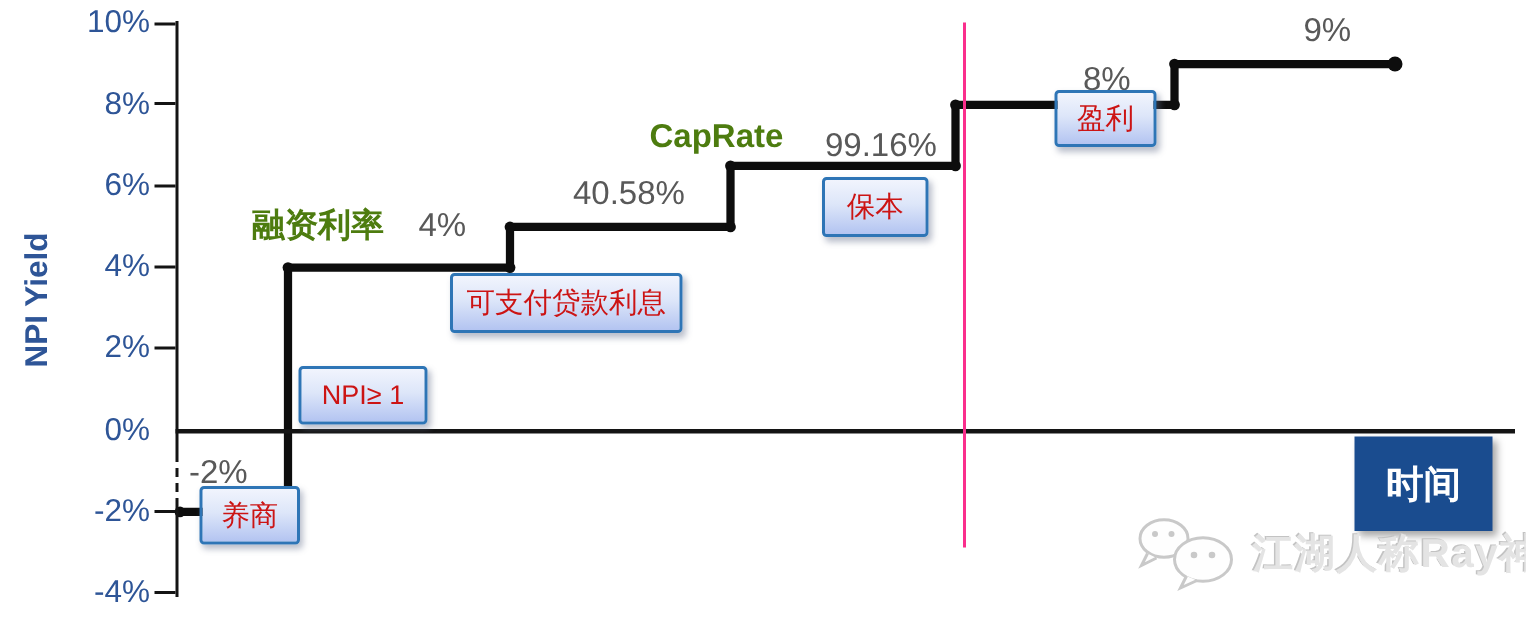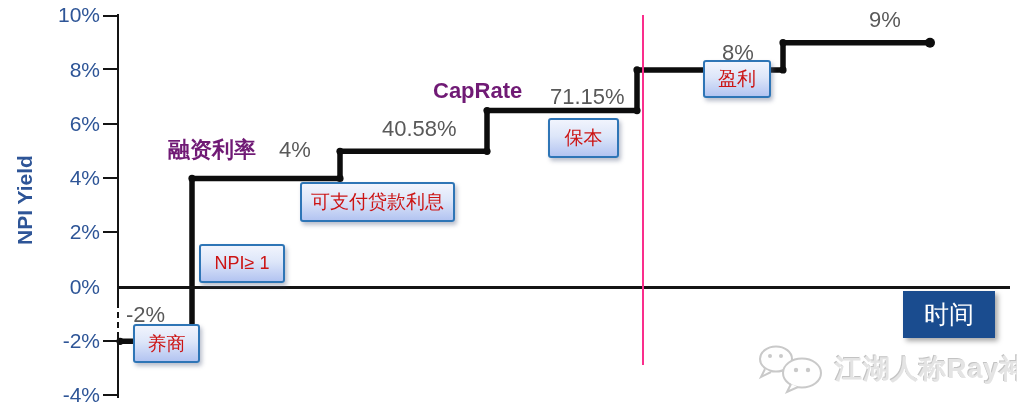--- a/index.html
+++ b/index.html
@@ -10,27 +10,27 @@
   #series-svg{position:absolute;left:0;top:0;width:1017px;height:411px;pointer-events:none}
   .ytick{position:absolute;left:28px;width:72px;text-align:right;color:#2E5597;
          font-weight:normal;font-size:21px;line-height:26px}
   .tickmark{position:absolute;left:103px;width:14px;height:2px;background:#141414}
   .yaxis-seg{position:absolute;left:117px;width:2px;background:#141414}
   .yaxis-dash{position:absolute;left:117px;top:302px;height:36px;width:0;border-left:2px dashed #141414}
   .xaxis{position:absolute;left:117px;top:286px;width:893px;height:3px;background:#141414}
   .yaxis-title{position:absolute;left:-30px;top:188px;width:110px;text-align:center;
          color:#2E5597;font-weight:bold;font-size:21px;transform:rotate(-90deg)}
   .val{position:absolute;color:#595959;font-size:22px;white-space:nowrap}
-  .redlabel{position:absolute;color:#701a75;font-weight:bold;font-size:22px;white-space:nowrap}
+  .redlabel{position:absolute;color:#4d7c0f;font-weight:bold;font-size:22px;white-space:nowrap}
   .stagebox{position:absolute;display:flex;align-items:center;justify-content:center;
          color:#CC1414;font-size:19px;border:2px solid #2E75B6;border-radius:3px;
          background:linear-gradient(180deg,#f1f4fd 0%,#dde6f9 45%,#b3c4f1 100%);
          box-shadow:2px 3px 4px rgba(100,110,140,.45);white-space:nowrap}
-  .timebox{position:absolute;left:903px;top:291px;width:92px;height:47px;background:#1A4C8F;
-         color:#ffffff;font-weight:normal;font-size:25px;display:flex;align-items:center;
+  .timebox{position:absolute;left:903px;top:291px;width:92px;height:63px;background:#1A4C8F;
+         color:#ffffff;font-weight:bold;font-size:25px;display:flex;align-items:center;
          justify-content:center;box-shadow:3px 3px 5px rgba(0,0,0,.35)}
   .divider{position:absolute;left:642px;top:15px;width:2px;height:350px;background:#FA2E8C}
   .watermark{position:absolute;left:755px;top:343px;display:flex;align-items:center}
   .watermark-text{font-size:27px;font-weight:bold;color:#e4e4e4;letter-spacing:1px;
          text-shadow:1px 1px 0 #ffffff,-1px -1px 0 #c3c3c3;white-space:nowrap;margin-left:6px}
 </style>
 </head>
 <body>
 
 <svg id="series-svg">
@@ -71,21 +71,21 @@
 <div class="ytick" style="top:328px">-2%</div>
 <div class="ytick" style="top:382px">-4%</div>
 
 <div class="yaxis-title">NPI Yield</div>
 
 <div class="divider"></div>
 
 <div class="val" style="left:126px;top:302px">-2%</div>
 <div class="val" style="left:279px;top:137px">4%</div>
 <div class="val" style="left:382px;top:116px">40.58%</div>
-<div class="val" style="left:550px;top:84px">71.15%</div>
+<div class="val" style="left:550px;top:84px">99.16%</div>
 <div class="val" style="left:722px;top:40px">8%</div>
 <div class="val" style="left:869px;top:7px">9%</div>
 
 <div class="redlabel" style="left:168px;top:135px">融资利率</div>
 <div class="redlabel" style="left:433px;top:78px">CapRate</div>
 
 <div class="stagebox" style="left:133px;top:324px;width:63px;height:35px">养商</div>
 <div class="stagebox" style="left:199px;top:244px;width:82px;height:35px;font-size:18px">NPI≥ 1</div>
 <div class="stagebox" style="left:300px;top:182px;width:151px;height:36px">可支付贷款利息</div>
 <div class="stagebox" style="left:548px;top:118px;width:67px;height:36px">保本</div>

